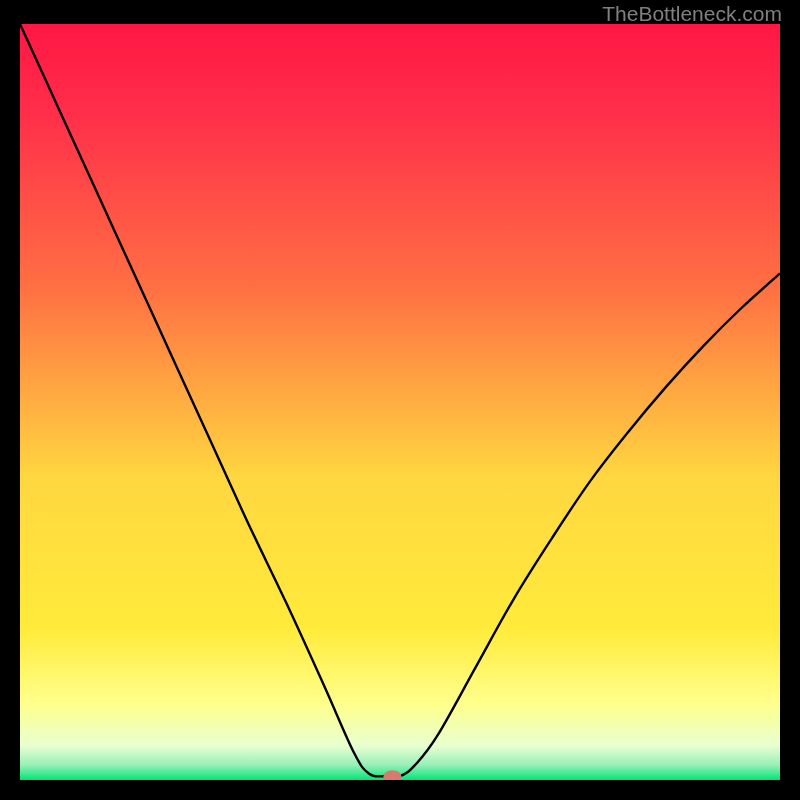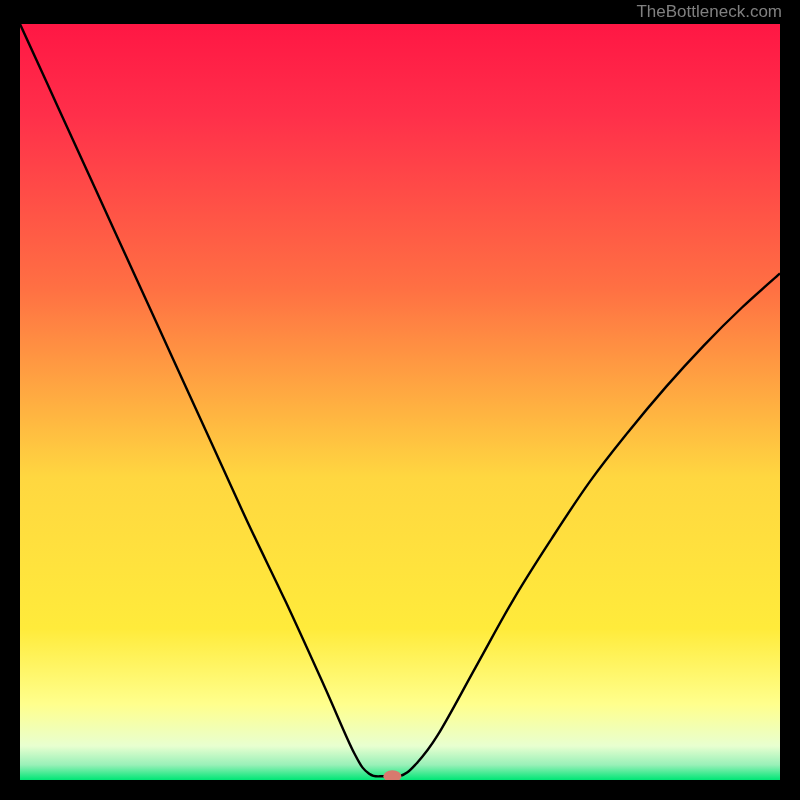--- a/index.html
+++ b/index.html
@@ -15,21 +15,21 @@
     position: relative;
     width: 800px;
     height: 800px;
     background: #000;
   }
   .watermark {
     position: absolute;
     top: 2px;
     right: 18px;
     color: #808080;
-    font-size: 17px;
+    font-size: 21px;
     font-weight: 500;
     z-index: 10;
   }
   .plot-area {
     position: absolute;
     left: 20px;
     top: 24px;
     width: 760px;
     height: 756px;
   }

